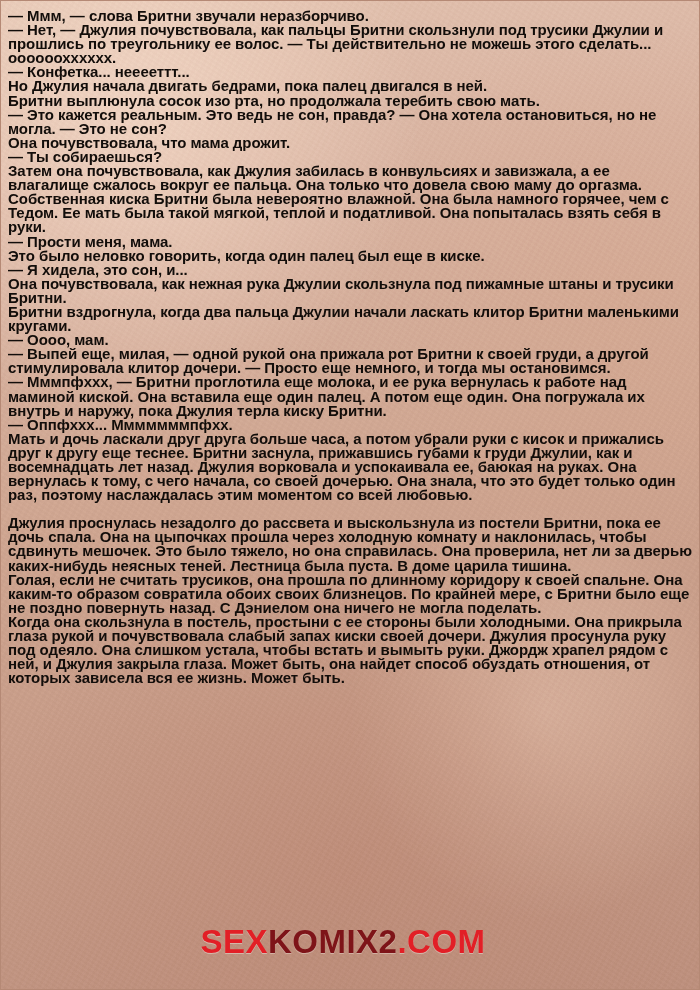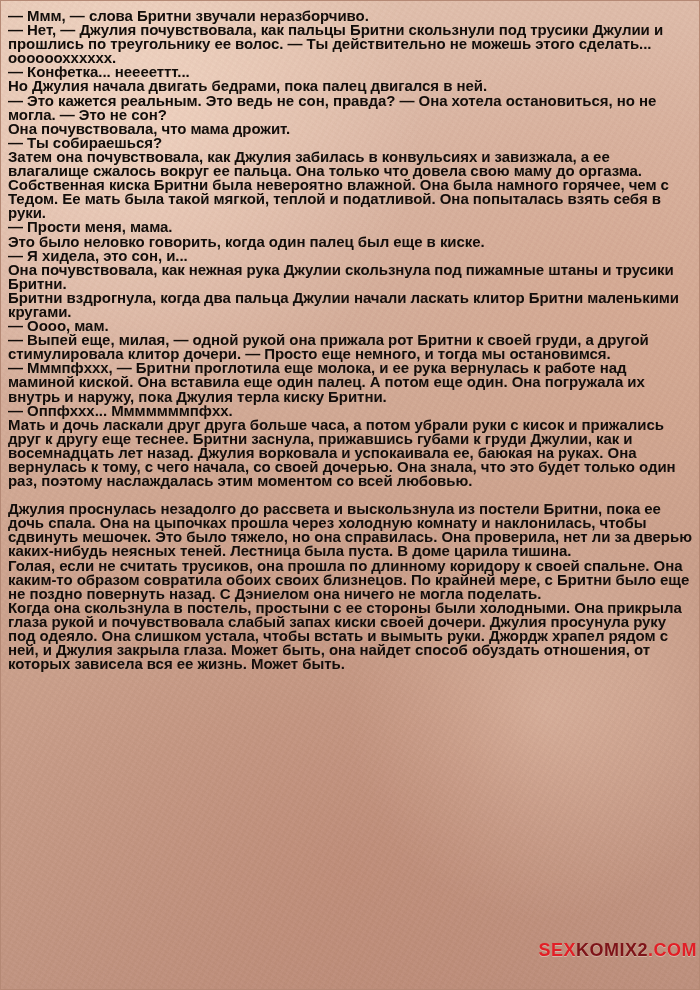--- a/index.html
+++ b/index.html
@@ -51,27 +51,27 @@
     margin: 0 0 0 0;
     text-align: left;
     text-rendering: optimizeLegibility;
   }
   .gap {
     height: 14px;
   }
   .watermark {
     position: absolute;
     left: 0;
-    right: 2px;
+    right: 14px;
     bottom: 28px;
-    text-align: right;
+    text-align: center;
     z-index: 4;
     font-family: "Liberation Sans", sans-serif;
     font-weight: bold;
-    font-size: 18px;
+    font-size: 33px;
     letter-spacing: 0.5px;
     white-space: nowrap;
   }
   .wm-red {
     color: #e21f26;
     text-shadow: 0 1px 0 rgba(255,255,255,0.35);
   }
   .wm-dark {
     color: #7e1418;
     text-shadow: 0 1px 0 rgba(255,255,255,0.3);
@@ -81,20 +81,21 @@
 <body>
 
 <div class="page">
   <div class="grain"></div>
 
   <div class="text-block">
     <p class="para">— Ммм, — слова Бритни звучали неразборчиво.</p>
     <p class="para">— Нет, — Джулия почувствовала, как пальцы Бритни скользнули под трусики Джулии и прошлись по треугольнику ее волос. — Ты действительно не можешь этого сделать... оооооохххххх.</p>
     <p class="para">— Конфетка... нееееттт...</p>
     <p class="para">Но Джулия начала двигать бедрами, пока палец двигался в ней.</p>
+    <p class="para">Бритни выплюнула сосок изо рта, но продолжала теребить свою мать.</p>
     <p class="para">— Это кажется реальным. Это ведь не сон, правда? — Она хотела остановиться, но не могла. — Это не сон?</p>
     <p class="para">Она почувствовала, что мама дрожит.</p>
     <p class="para">— Ты собираешься?</p>
     <p class="para">Затем она почувствовала, как Джулия забилась в конвульсиях и завизжала, а ее влагалище сжалось вокруг ее пальца. Она только что довела свою маму до оргазма. Собственная киска Бритни была невероятно влажной. Она была намного горячее, чем с Тедом. Ее мать была такой мягкой, теплой и податливой. Она попыталась взять себя в руки.</p>
     <p class="para">— Прости меня, мама.</p>
     <p class="para">Это было неловко говорить, когда один палец был еще в киске.</p>
     <p class="para">— Я хидела, это сон, и...</p>
     <p class="para">Она почувствовала, как нежная рука Джулии скользнула под пижамные штаны и трусики Бритни.</p>
     <p class="para">Бритни вздрогнула, когда два пальца Джулии начали ласкать клитор Бритни маленькими кругами.</p>
     <p class="para">— Оооо, мам.</p>

